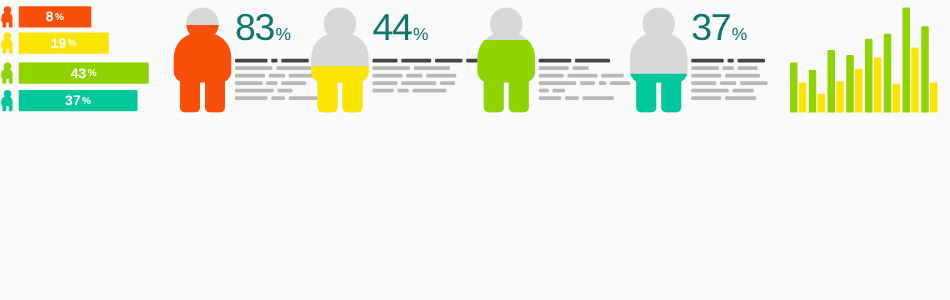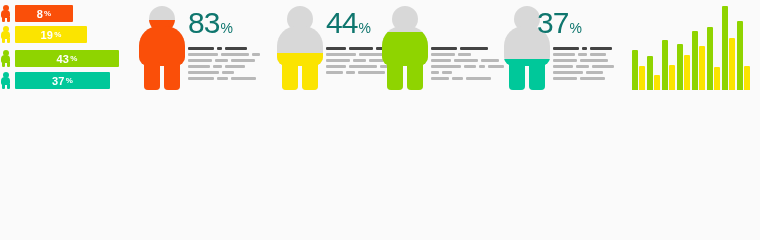--- a/index.html
+++ b/index.html
@@ -161,21 +161,21 @@
             <span class="seg" style="width: 31px;"></span>
             <span class="seg" style="width: 12px;"></span>
           </div>
           <div class="ln">
             <span class="seg" style="width: 26px;"></span>
             <span class="seg" style="width: 11px;"></span>
             <span class="seg" style="width: 25px;"></span>
           </div>
         </div>
       </div>
-      <div class="panel" style="left: 274px; width: 120px;">
+      <div class="panel" style="left: 246px; width: 120px;">
         <div class="person">
           <div class="layer">
             <span class="head" style="background:#d8d8d8"></span>
             <span class="body" style="background:#d8d8d8"></span>
             <span class="leg l" style="background:#d8d8d8"></span>
             <span class="leg r" style="background:#d8d8d8"></span>
           </div>
           <div class="clip" style="height: 36.96px;">
             <div class="inner">
               <span class="body" style="background:#fbe400"></span>
@@ -269,21 +269,21 @@
             <span class="leg r" style="background:#d8d8d8"></span>
           </div>
           <div class="clip" style="height: 31.08px;">
             <div class="inner">
               <span class="body" style="background:#00c89a"></span>
               <span class="leg l" style="background:#00c89a"></span>
               <span class="leg r" style="background:#00c89a"></span>
             </div>
           </div>
         </div>
-        <div class="pct" style="left: 36px;"><span>37</span><span class="sym">%</span></div>
+        <div class="pct" style="left: 52px;"><span>37</span><span class="sym">%</span></div>
         <div class="lines" style="left: 52px;">
           <div class="ln head">
             <span class="seg" style="width: 26px;"></span>
             <span class="seg" style="width: 5px;"></span>
             <span class="seg" style="width: 22px;"></span>
           </div>
           <div class="ln">
             <span class="seg" style="width: 22px;"></span>
             <span class="seg" style="width: 9px;"></span>
             <span class="seg" style="width: 16px;"></span>

